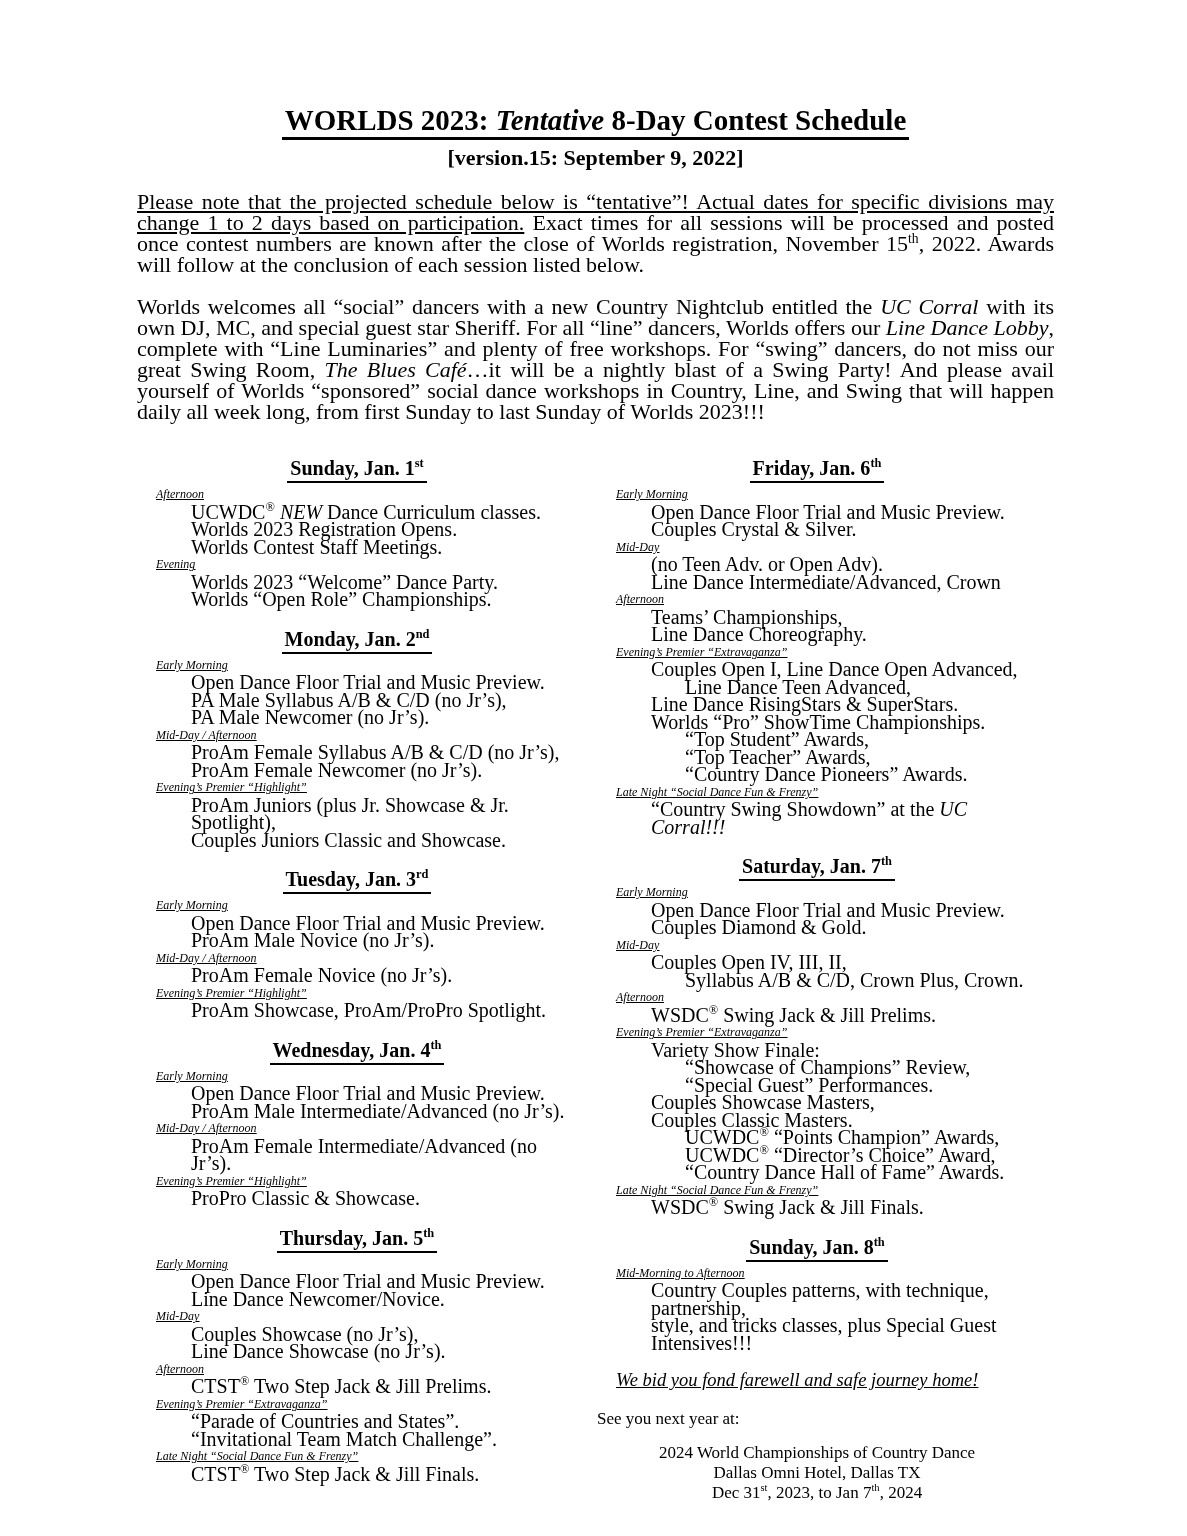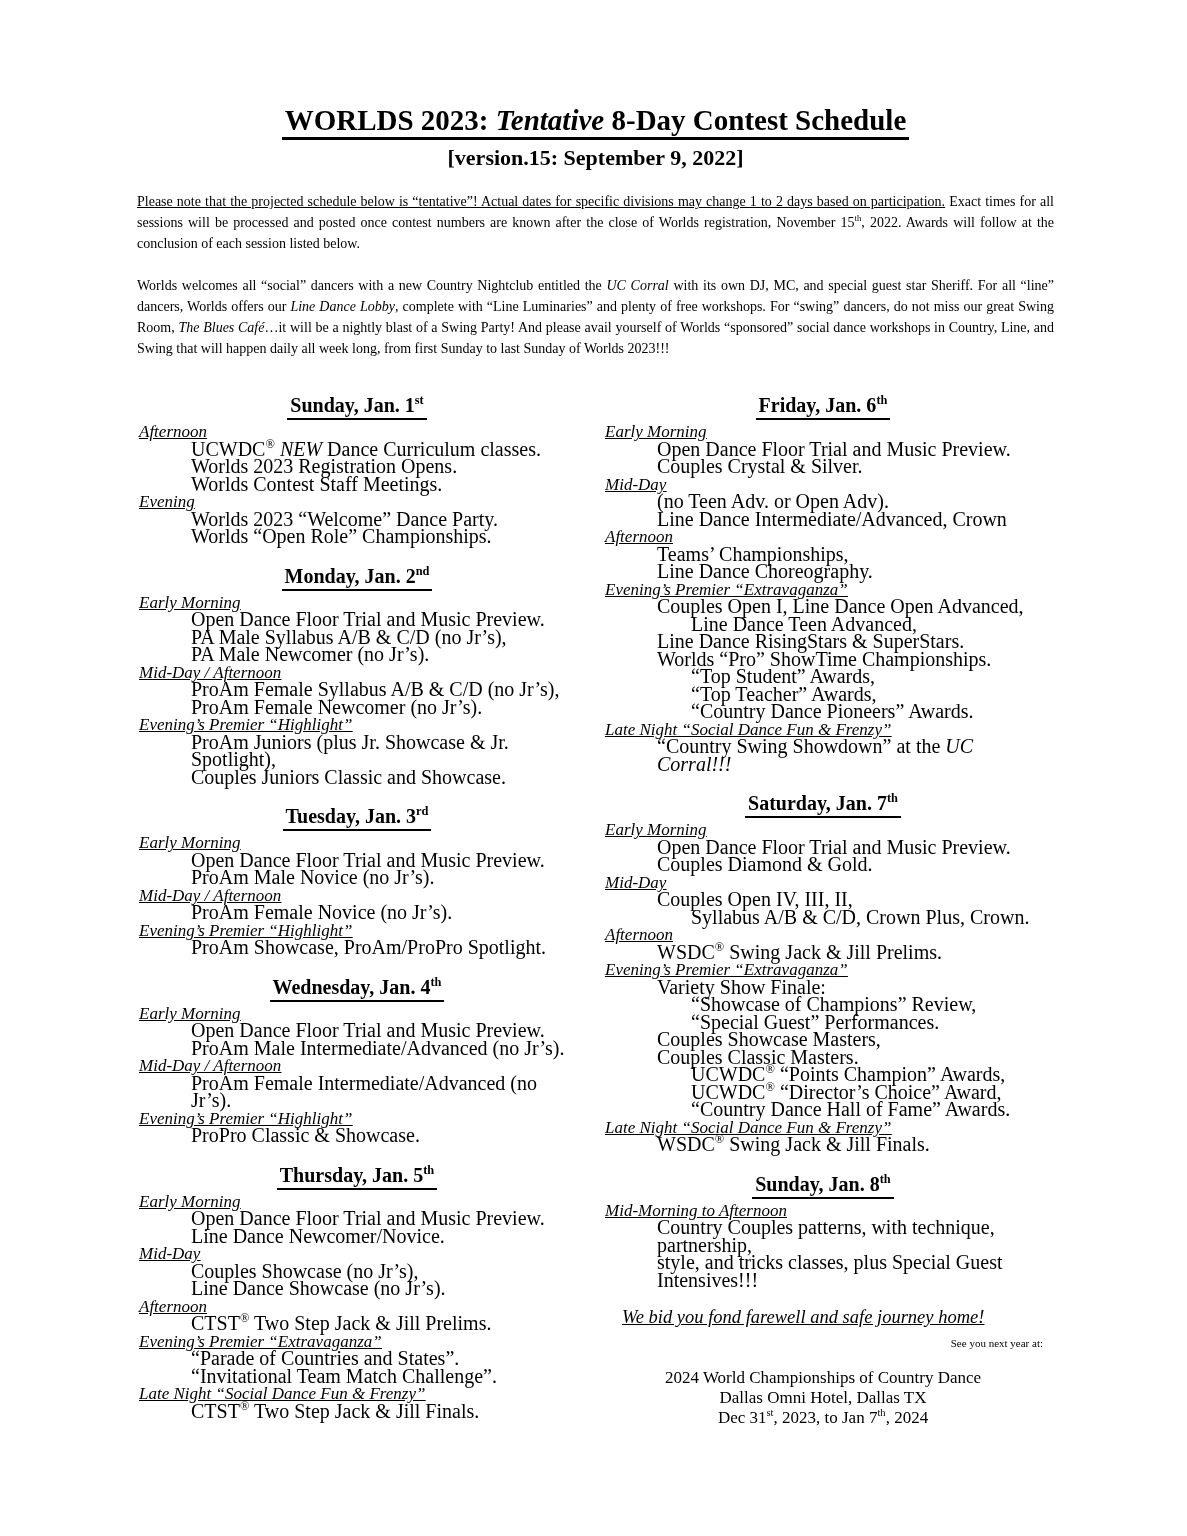--- a/index.html
+++ b/index.html
@@ -5,37 +5,37 @@
   html,body{margin:0;padding:0;}
   body{
     width:1187px;height:1536px;background:#ffffff;color:#000;
     font-family:"Liberation Serif","DejaVu Serif",serif;
     overflow:hidden;
   }
   .page{padding:104px 133px 0 137px;}
   .title{text-align:center;font-size:29px;font-weight:bold;line-height:1.12;}
   .title-text{display:inline-block;border-bottom:3px solid #000;padding:0 3px 1px 3px;}
   .version{text-align:center;font-weight:bold;font-size:22px;margin-top:5px;}
-  .intro p{font-size:14px;line-height:21px;text-align:justify;margin:0;}
+  .intro p{font-size:22px;line-height:21px;text-align:justify;margin:0;}
   .intro .p1{margin-top:20px;}
   .intro .p2{margin-top:21px;}
   .useg{text-decoration:underline;}
   sup{font-size:0.62em;line-height:0;vertical-align:super;}
-  .cols{display:flex;gap:26px;margin-top:34px;}
+  .cols{display:flex;gap:20px;margin-top:34px;}
   .col{width:440px;flex:none;}
   .day{margin-bottom:18px;}
   .day-head{text-align:center;font-weight:bold;font-size:20px;line-height:25px;margin-bottom:3px;}
   .day-head-text{display:inline-block;border-bottom:2px solid #000;padding:0 3px 0 3px;}
-  .time-head{font-style:italic;font-size:17px;line-height:17.5px;margin-left:2px;text-decoration:underline;}
+  .time-head{font-style:italic;font-size:12px;line-height:17.5px;margin-left:19px;text-decoration:underline;}
   .time-head-text{text-decoration:underline;}
   .item{font-size:20px;line-height:17.5px;padding-left:54px;}
   .item.lvl2{padding-left:88px;}
   .farewell{margin-top:16px;margin-left:19px;font-style:italic;font-size:18.5px;line-height:21px;}
   .farewell-text{text-decoration:underline;}
-  .see-you{text-align:right;font-size:11px;line-height:19px;margin-top:6px;}
+  .see-you{text-align:left;font-size:17px;line-height:19px;margin-top:18px;}
   .footer{margin-top:15px;text-align:center;font-size:17px;line-height:20px;}
 </style>
 </head>
 <body>
 
 <div class="page">
 
   <div class="title">
     <span class="title-text">WORLDS 2023: <i>Tentative</i> 8-Day Contest Schedule</span>
   </div>

